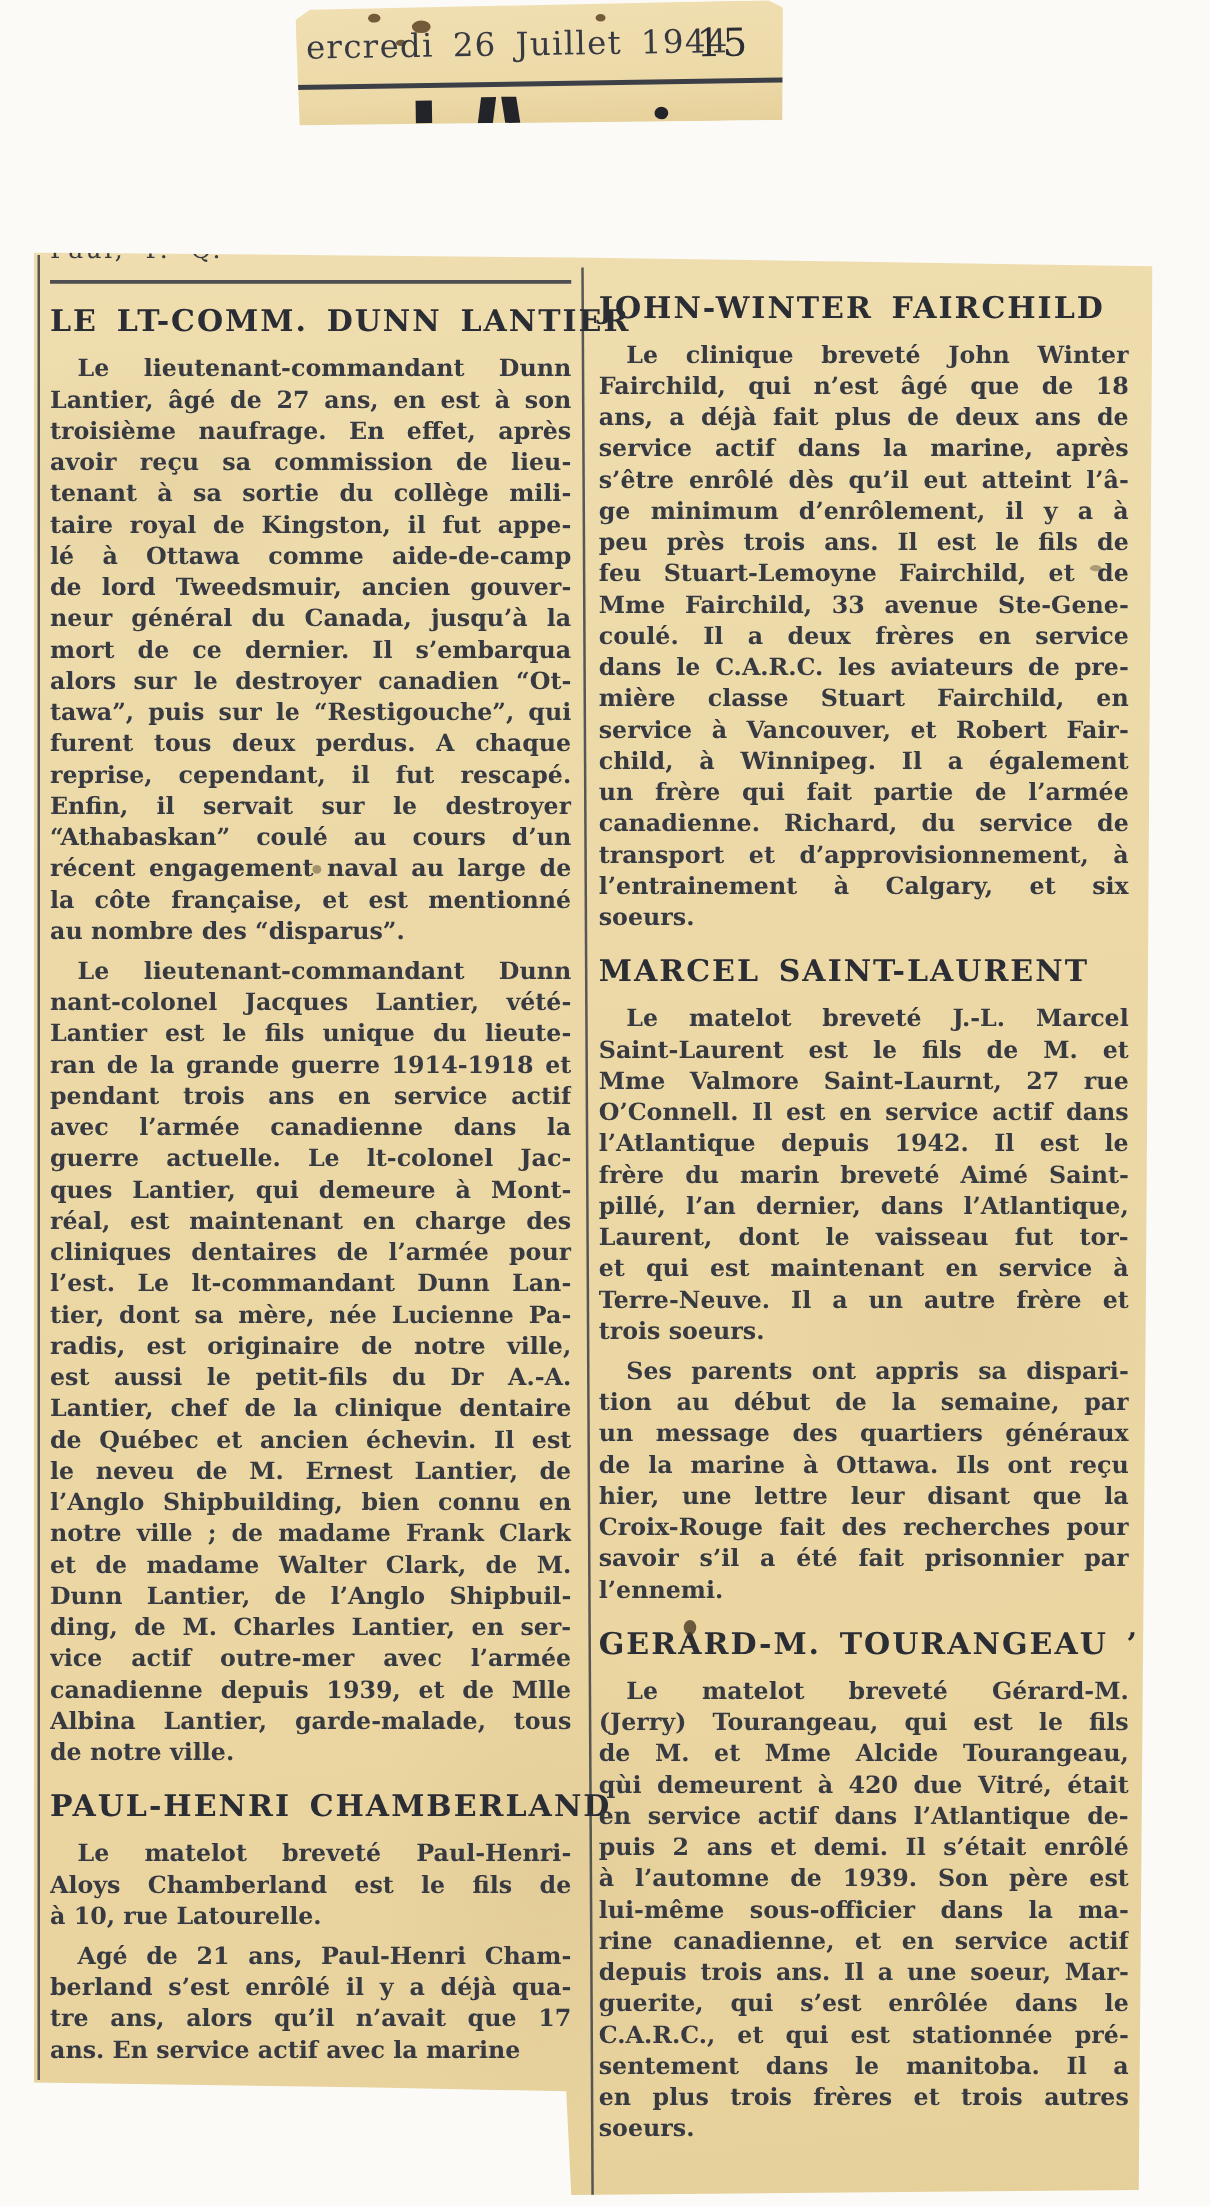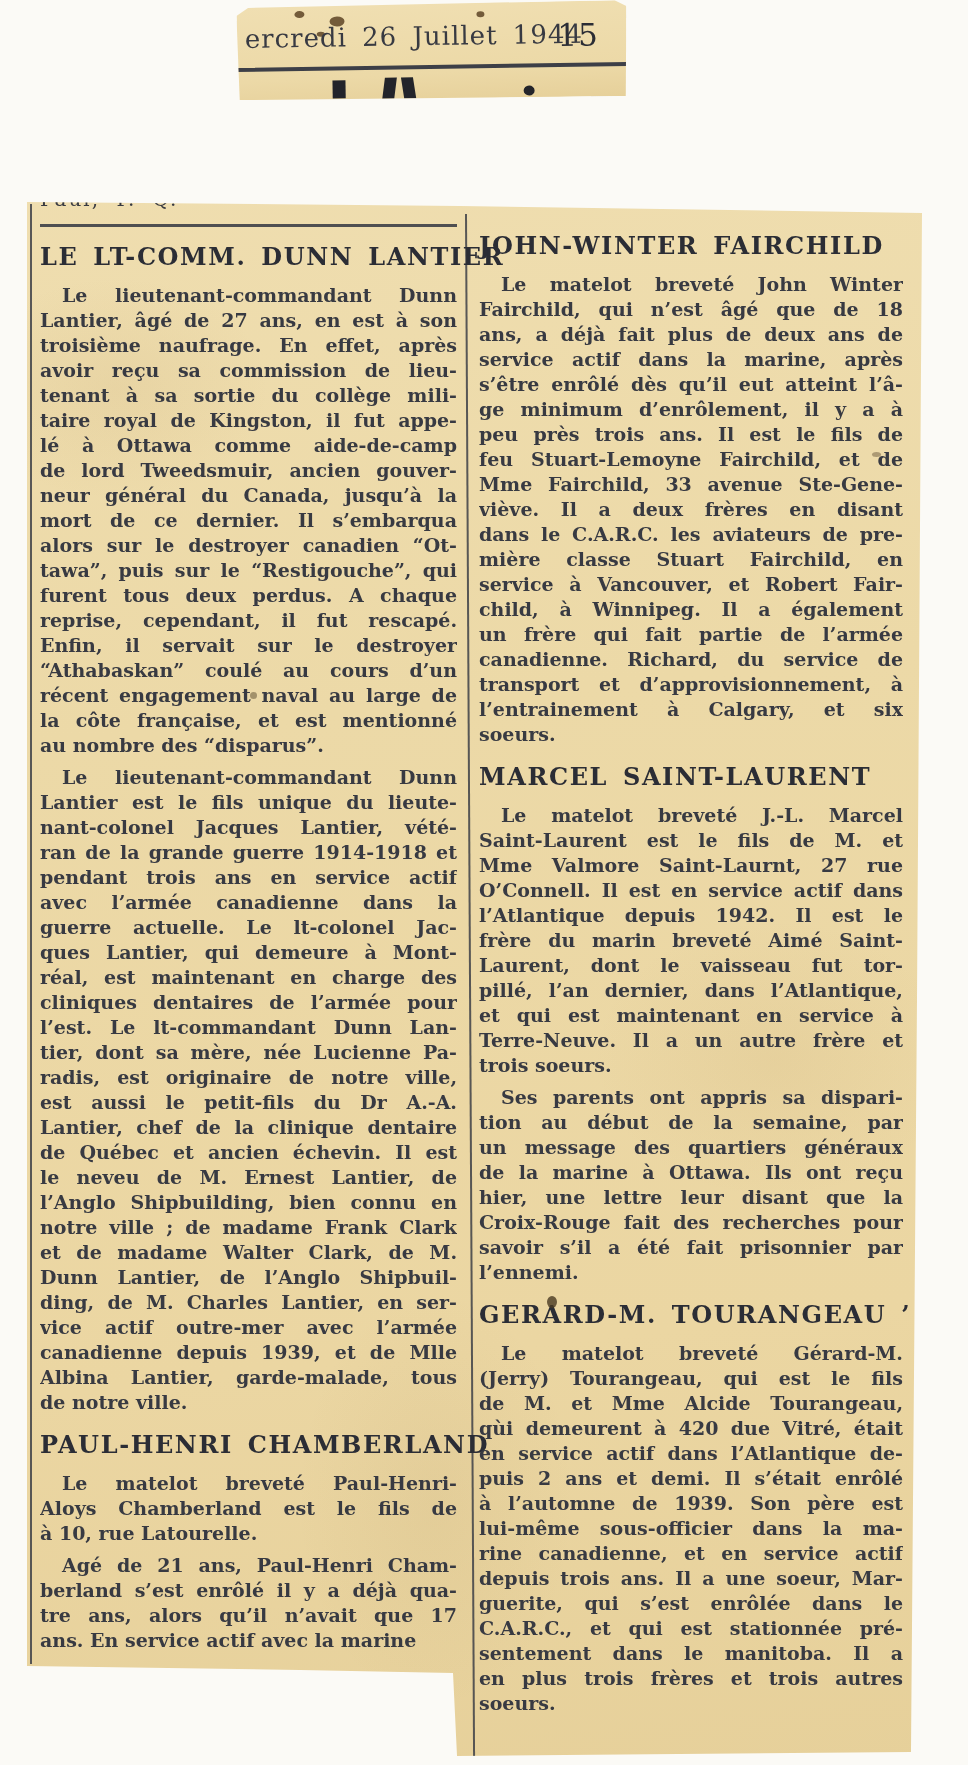--- a/index.html
+++ b/index.html
@@ -122,22 +122,22 @@
         <div class="line jl">furent tous deux perdus. A chaque</div>
         <div class="line jl">reprise, cependant, il fut rescapé.</div>
         <div class="line jl">Enfin, il servait sur le destroyer</div>
         <div class="line jl">“Athabaskan” coulé au cours d’un</div>
         <div class="line jl">récent engagement naval au large de</div>
         <div class="line jl">la côte française, et est mentionné</div>
         <div class="line">au nombre des “disparus”.</div>
       </div>
       <div class="para">
         <div class="line jl ind">Le lieutenant-commandant Dunn</div>
+        <div class="line jl">nant-colonel Jacques Lantier, vété-</div>
         <div class="line jl">Lantier est le fils unique du lieute-</div>
-        <div class="line jl">nant-colonel Jacques Lantier, vété-</div>
         <div class="line jl">ran de la grande guerre 1914-1918 et</div>
         <div class="line jl">pendant trois ans en service actif</div>
         <div class="line jl">avec l’armée canadienne dans la</div>
         <div class="line jl">guerre actuelle. Le lt-colonel Jac-</div>
         <div class="line jl">ques Lantier, qui demeure à Mont-</div>
         <div class="line jl">réal, est maintenant en charge des</div>
         <div class="line jl">cliniques dentaires de l’armée pour</div>
         <div class="line jl">l’est. Le lt-commandant Dunn Lan-</div>
         <div class="line jl">tier, dont sa mère, née Lucienne Pa-</div>
         <div class="line jl">radis, est originaire de notre ville,</div>
@@ -166,50 +166,50 @@
         <div class="line jl">berland s’est enrôlé il y a déjà qua-</div>
         <div class="line jl">tre ans, alors qu’il n’avait que 17</div>
         <div class="line">ans. En service actif avec la marine</div>
       </div>
     </div>
 
   <div class="col right">
 
   <div class="headline">JOHN-WINTER FAIRCHILD</div>
       <div class="para">
-        <div class="line jl ind">Le matelot breveté John Winter</div>
+        <div class="line jl ind">Le clinique breveté John Winter</div>
         <div class="line jl">Fairchild, qui n’est âgé que de 18</div>
         <div class="line jl">ans, a déjà fait plus de deux ans de</div>
         <div class="line jl">service actif dans la marine, après</div>
         <div class="line jl">s’être enrôlé dès qu’il eut atteint l’â-</div>
         <div class="line jl">ge minimum d’enrôlement, il y a à</div>
         <div class="line jl">peu près trois ans. Il est le fils de</div>
         <div class="line jl">feu Stuart-Lemoyne Fairchild, et de</div>
         <div class="line jl">Mme Fairchild, 33 avenue Ste-Gene-</div>
-        <div class="line jl">viève. Il a deux frères en disant</div>
+        <div class="line jl">coulé. Il a deux frères en service</div>
         <div class="line jl">dans le C.A.R.C. les aviateurs de pre-</div>
         <div class="line jl">mière classe Stuart Fairchild, en</div>
         <div class="line jl">service à Vancouver, et Robert Fair-</div>
         <div class="line jl">child, à Winnipeg. Il a également</div>
         <div class="line jl">un frère qui fait partie de l’armée</div>
         <div class="line jl">canadienne. Richard, du service de</div>
         <div class="line jl">transport et d’approvisionnement, à</div>
         <div class="line jl">l’entrainement à Calgary, et six</div>
         <div class="line">soeurs.</div>
       </div>
       <div class="headline">MARCEL SAINT-LAURENT</div>
       <div class="para">
         <div class="line jl ind">Le matelot breveté J.-L. Marcel</div>
         <div class="line jl">Saint-Laurent est le fils de M. et</div>
         <div class="line jl">Mme Valmore Saint-Laurnt, 27 rue</div>
         <div class="line jl">O’Connell. Il est en service actif dans</div>
         <div class="line jl">l’Atlantique depuis 1942. Il est le</div>
         <div class="line jl">frère du marin breveté Aimé Saint-</div>
+        <div class="line jl">pillé, l’an dernier, dans l’Atlantique,</div>
         <div class="line jl">Laurent, dont le vaisseau fut tor-</div>
-        <div class="line jl">pillé, l’an dernier, dans l’Atlantique,</div>
         <div class="line jl">et qui est maintenant en service à</div>
         <div class="line jl">Terre-Neuve. Il a un autre frère et</div>
         <div class="line">trois soeurs.</div>
       </div>
       <div class="para">
         <div class="line jl ind">Ses parents ont appris sa dispari-</div>
         <div class="line jl">tion au début de la semaine, par</div>
         <div class="line jl">un message des quartiers généraux</div>
         <div class="line jl">de la marine à Ottawa. Ils ont reçu</div>
         <div class="line jl">hier, une lettre leur disant que la</div>

